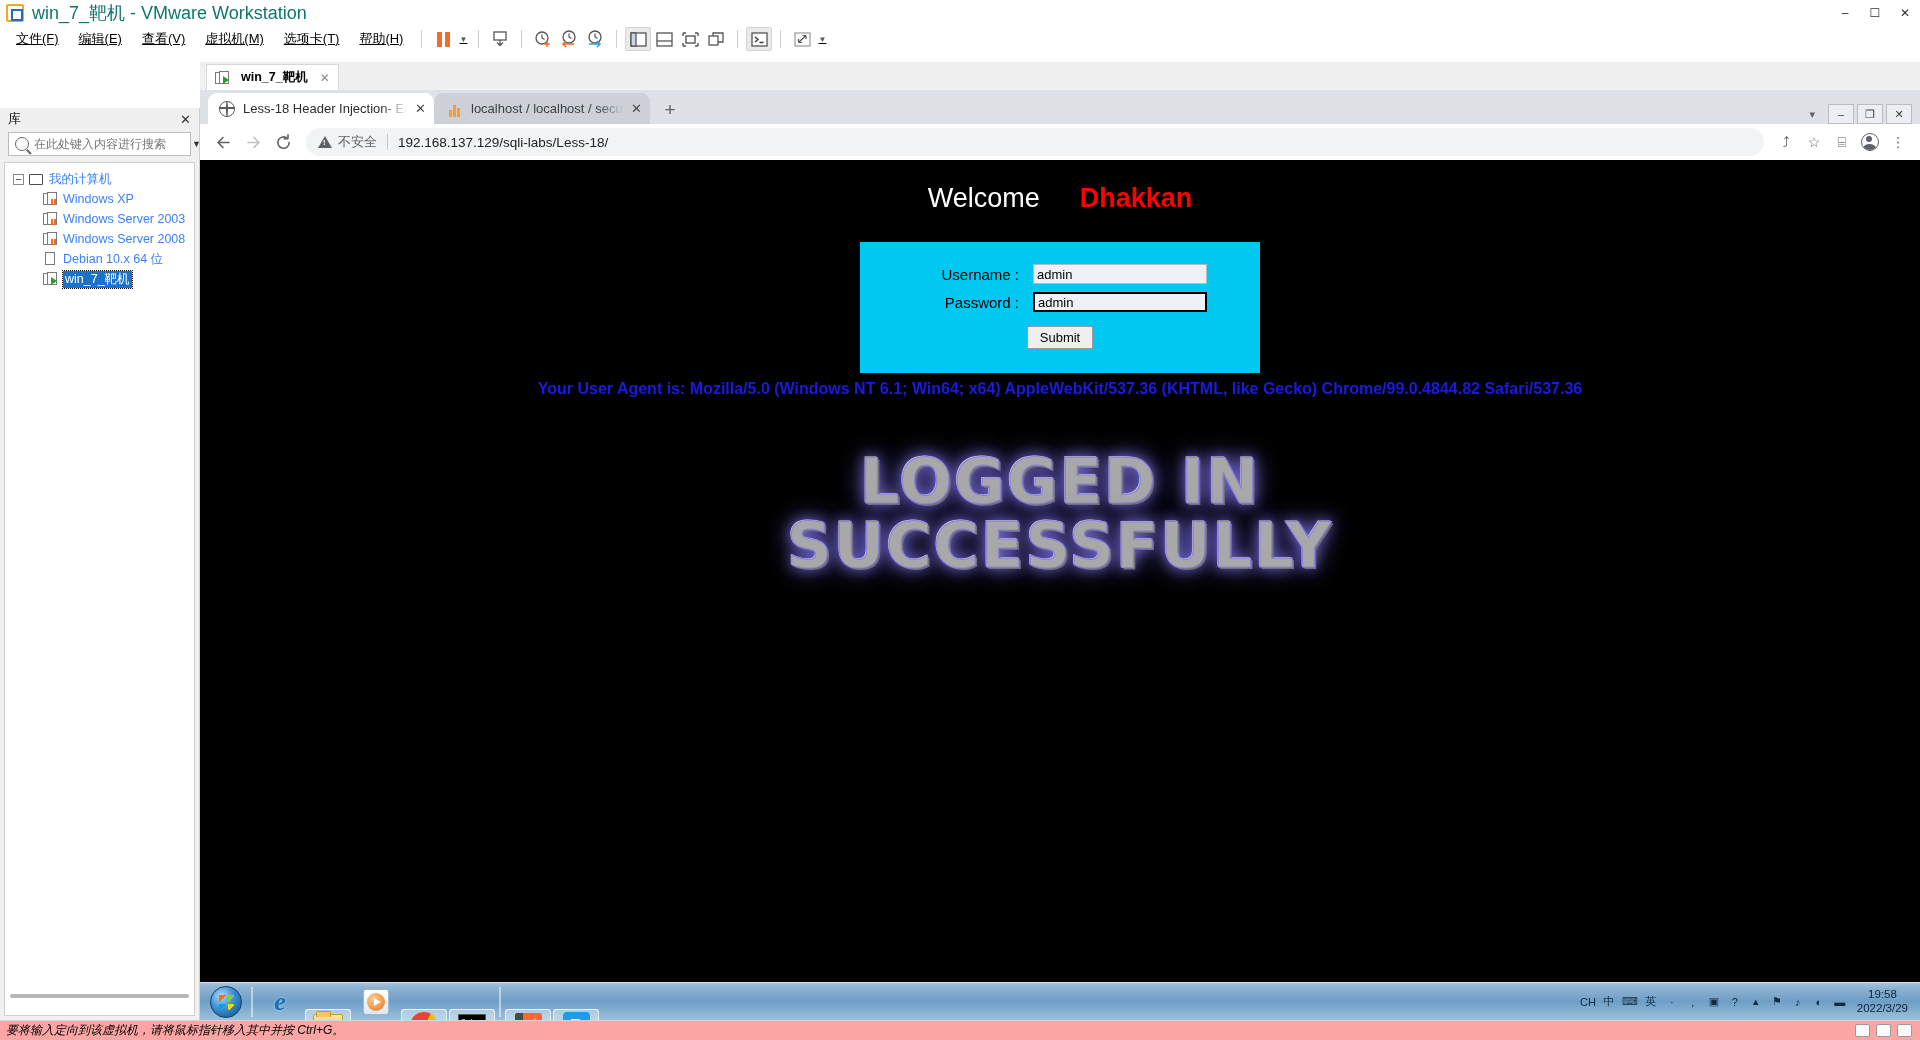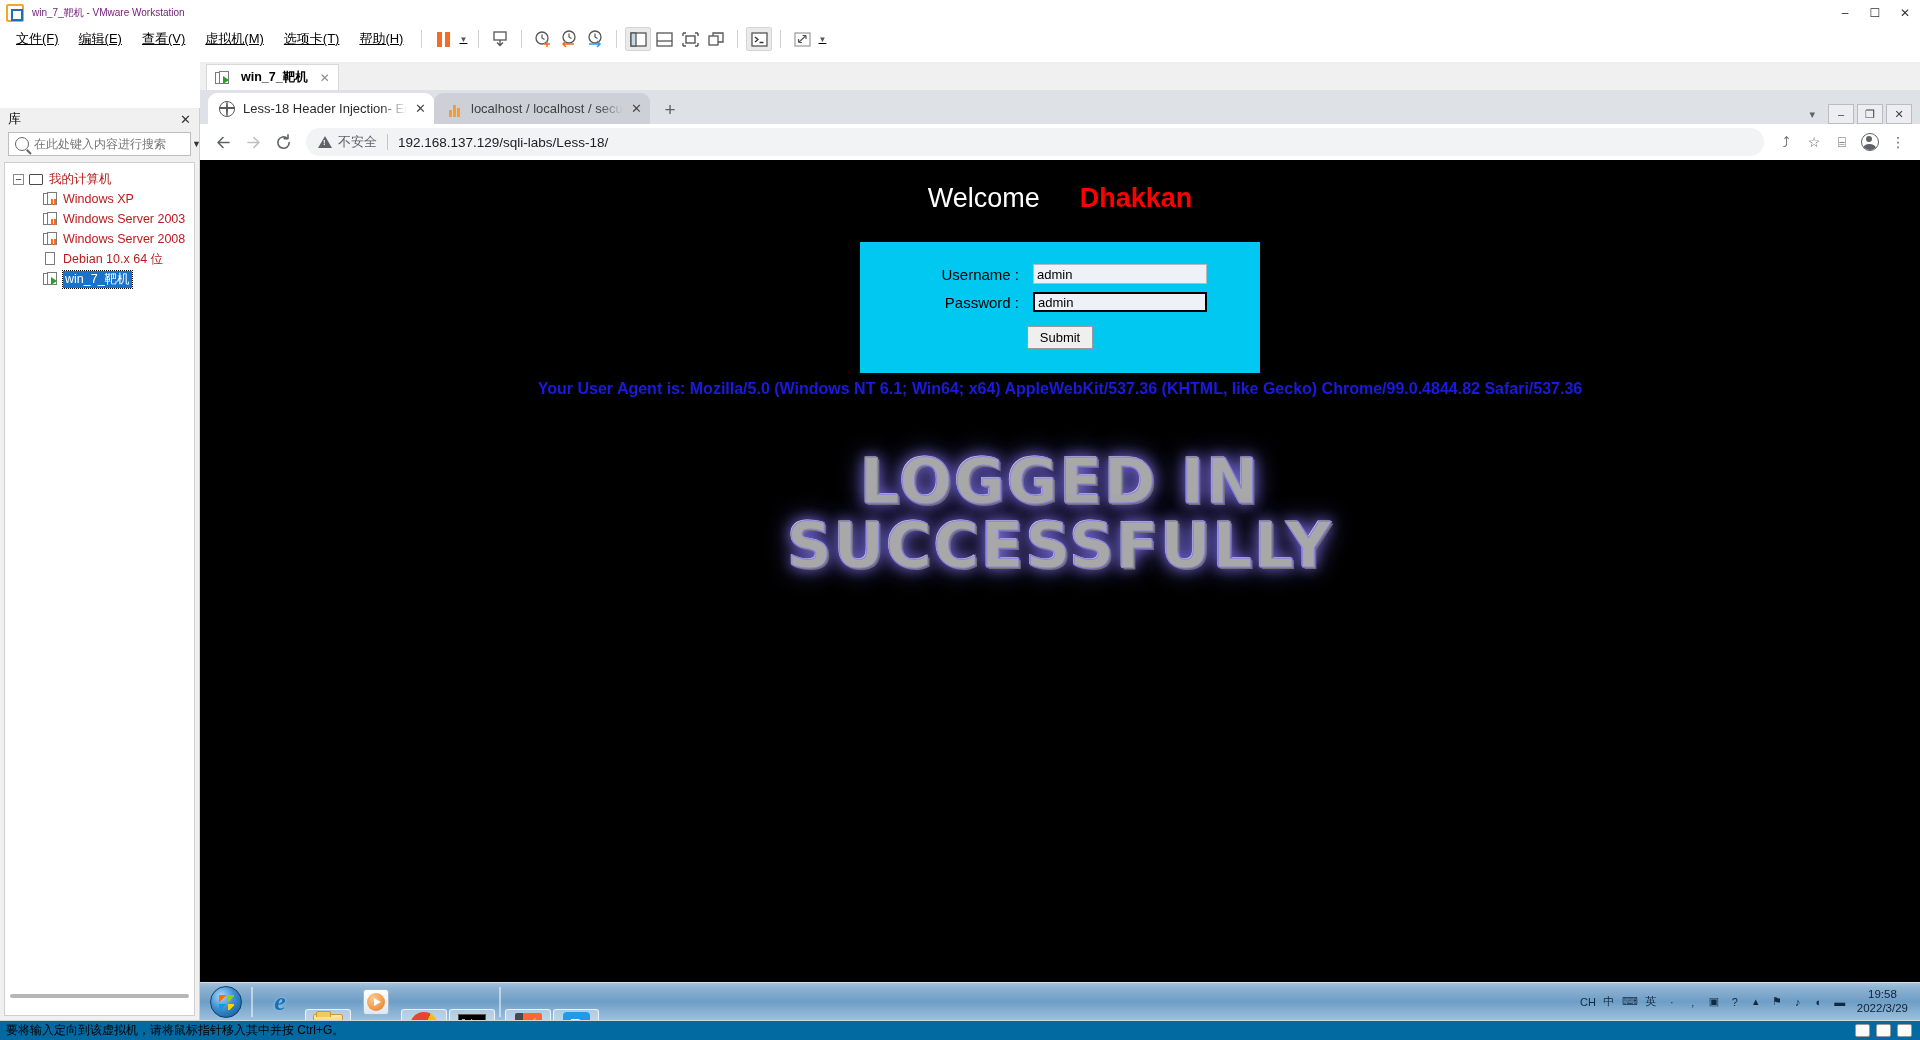--- a/index.html
+++ b/index.html
@@ -17,21 +17,21 @@
   }
   .vm-logo {
     width: 18px; height: 18px; margin-right: 8px; position: relative;
     border: 2px solid #f5a623; border-radius: 2px; background: #fff;
     display: inline-block;
   }
   .vm-logo::after {
     content: ""; position: absolute; left: 3px; top: 3px;
     width: 8px; height: 8px; border: 2px solid #1f6fb4;
   }
-  .vm-title { font-size: 10px; color: #701a75; }
+  .vm-title { font-size: 18px; color: #0f766e; }
   .win-btns { position: absolute; right: 0; top: 0; display: flex; height: 26px; }
   .win-btn {
     width: 30px; height: 26px; display: flex; align-items: center;
     justify-content: center; font-size: 12px; color: #333;
   }
 
   .vm-menubar {
     height: 26px; background: #ffffff; display: flex; align-items: center;
     font-size: 13px; color: #000; padding-left: 6px; text-decoration: underline;
   }
@@ -99,21 +99,21 @@
     position: absolute; left: 4px; top: 0; width: 10px; height: 13px;
     border: 1.4px solid #7a7a7a; background: #fff;
   }
   .ico-vm .pausebars { position: absolute; right: 1px; bottom: 1px; display: flex; gap: 1px; }
   .ico-vm .pausebars i { width: 2px; height: 6px; background: #f36c21; display: block; }
   .ico-vm .playtri {
     position: absolute; right: 0px; bottom: 1px; width: 0; height: 0;
     border-left: 6px solid #2aa02a; border-top: 4px solid transparent;
     border-bottom: 4px solid transparent;
   }
-  .tree-label { white-space: nowrap; color: #b91c1c; }
+  .tree-label { white-space: nowrap; color: #3b82f6; }
   .tree-row.selected .tree-label {
     background: #1a73c8; color: #fff; outline: 1px dotted #000; padding: 0 2px;
   }
   .lib-scroll {
     position: absolute; left: 10px; right: 10px; bottom: 22px; height: 4px;
     background: #b6b6b6; border-radius: 2px;
   }
 
   
   .vmtab-strip {
@@ -360,22 +360,22 @@
   }
   .tray .ti {
     width: 16px; height: 16px; display: flex; align-items: center;
     justify-content: center; font-size: 11px;
   }
   .tray-clock { text-align: center; line-height: 1.2; font-size: 11.5px; color: #0d2238; padding: 0 4px; }
 
   
   .statusbar {
     position: absolute; left: 0; right: 0; bottom: 0; height: 20px;
-    background: #0369a1; border-top: 1px solid #d6d6d6; display: flex;
-    align-items: center; font-size: 12px; color: #000; padding-left: 6px;
+    background: #fca5a5; border-top: 1px solid #d6d6d6; display: flex;
+    align-items: center; font-size: 12px; color: #000; padding-left: 6px; font-style: italic;
   }
   .status-right { margin-left: auto; display: flex; gap: 6px; padding-right: 8px; }
   .status-right .si {
     width: 15px; height: 13px; border: 1px solid #9a9a9a; border-radius: 2px;
     background: #fbfbfb;
   }
 </style>
 </head>
 <body>
 

